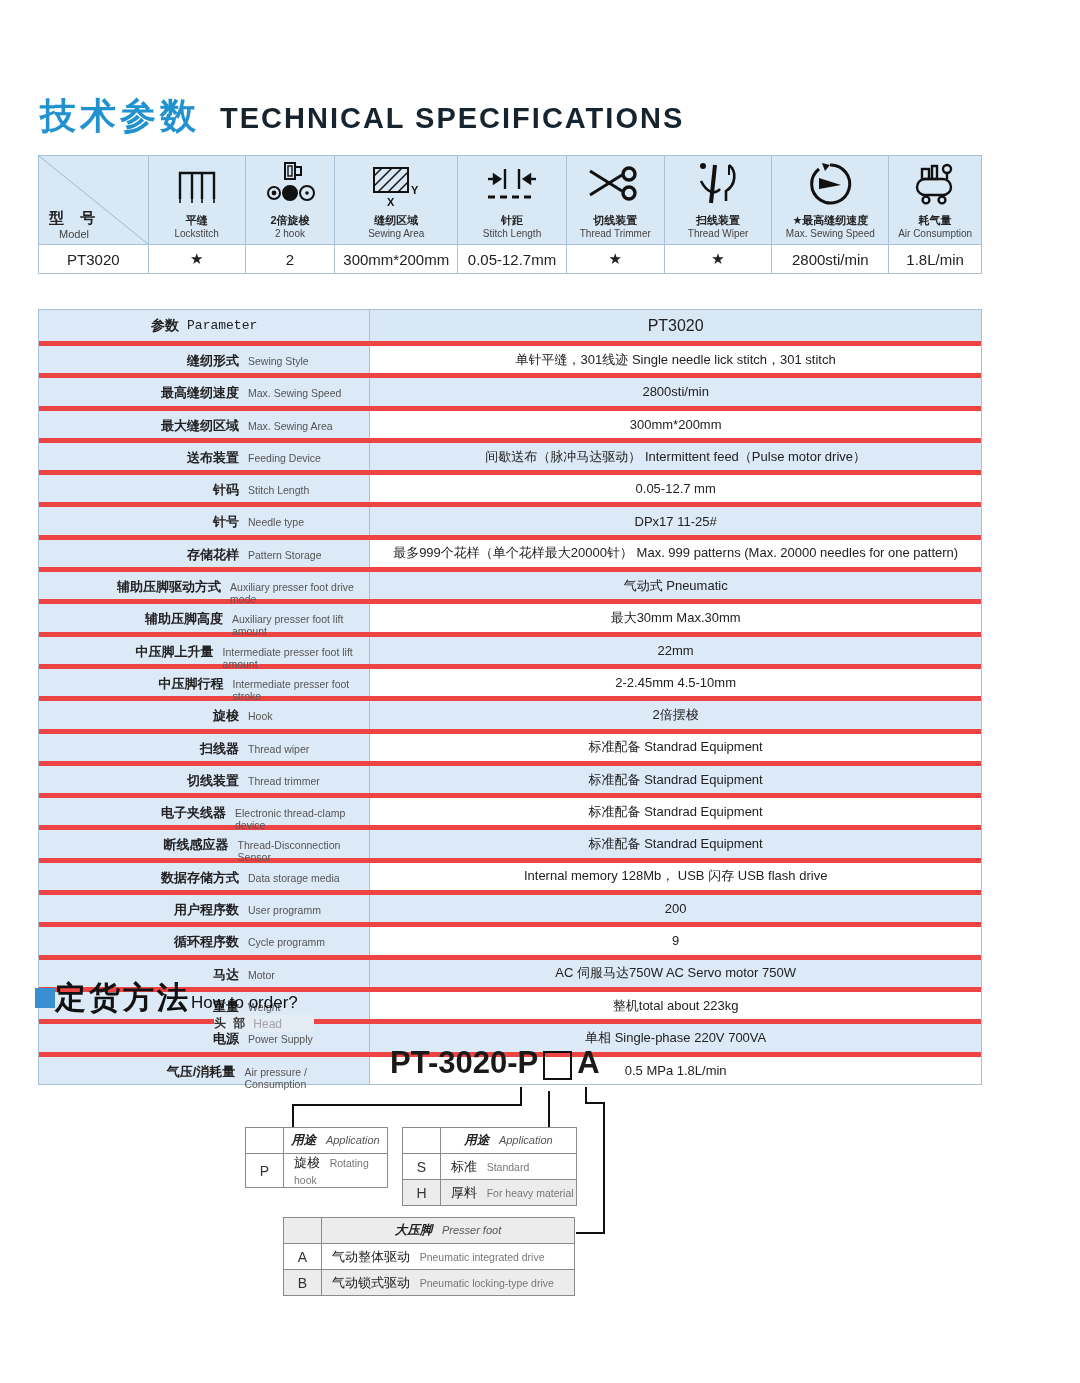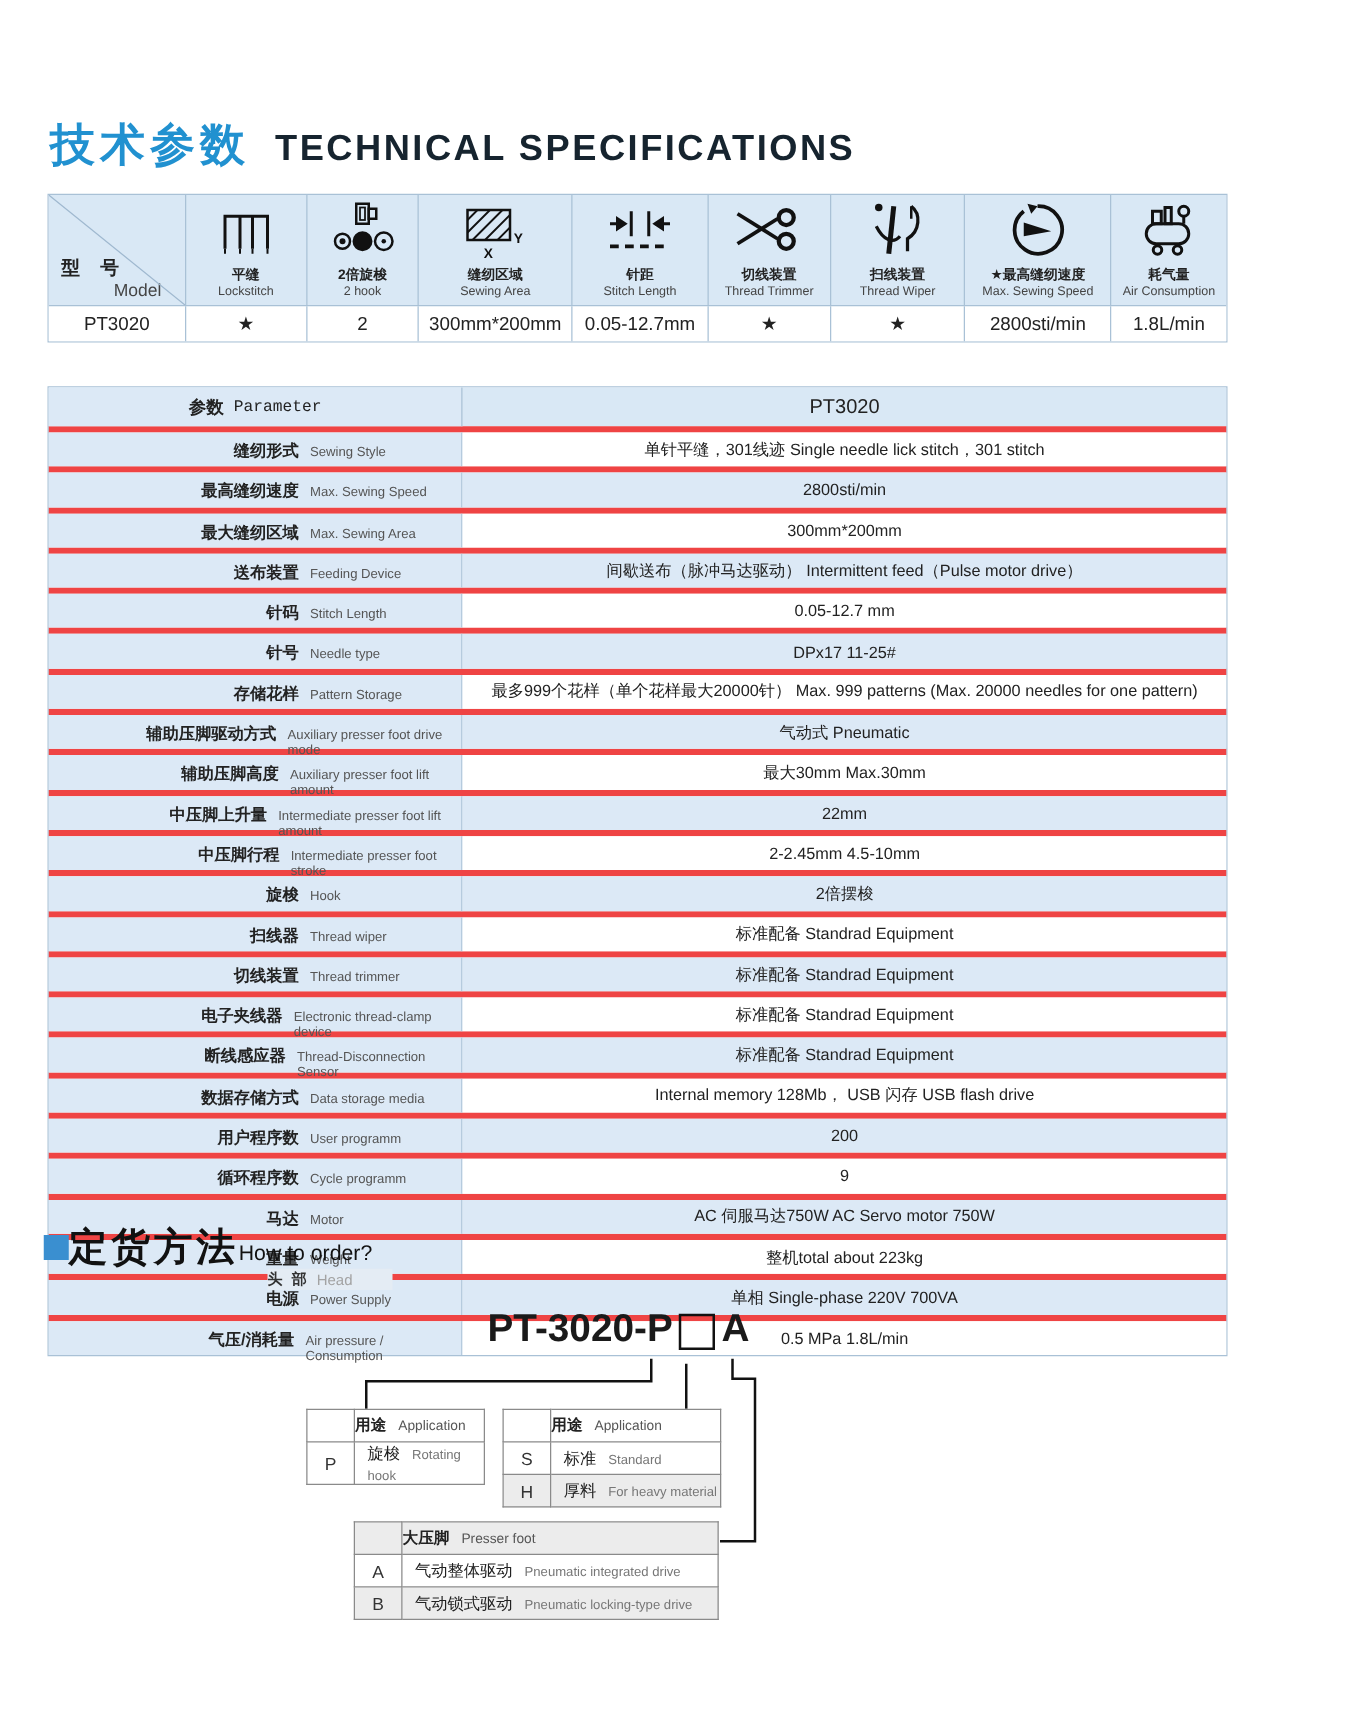--- a/index.html
+++ b/index.html
@@ -15,21 +15,21 @@
   .spec{position:absolute;left:38px;top:155px;width:944px;border:1px solid #a9c1d6;box-sizing:border-box;}
   .spec-head{display:flex;height:88px;background:#d9e8f5;}
   .spec-head>div{border-right:1px solid #a9c1d6;box-sizing:border-box;display:flex;flex-direction:column;
                  align-items:center;justify-content:flex-end;padding-bottom:4px;}
   .spec-head>div:last-child{border-right:none;}
   .model-cell{position:relative;justify-content:flex-end!important;align-items:flex-start!important;padding:16px 0 4px 10px;}
   .model-cell .diag{position:absolute;left:0;top:0;}
   .spec-cn{font-size:11px;font-weight:bold;color:#222;line-height:1.25;}
   .spec-en{font-size:10px;color:#444;line-height:1.2;}
   .model-cn{font-size:15px;font-weight:bold;letter-spacing:6px;color:#222;}
-  .model-en{font-size:14px;color:#444;margin-left:42px;}
+  .model-en{font-size:11px;color:#444;margin-left:10px;}
   .spec-icon{flex:1;display:flex;align-items:center;justify-content:center;width:100%;}
   .spec-vals{display:flex;height:28px;background:#fff;border-top:1px solid #a9c1d6;}
   .spec-vals>div{border-right:1px solid #a9c1d6;box-sizing:border-box;display:flex;align-items:center;
                  justify-content:center;font-size:15px;color:#222;}
   .spec-vals>div:last-child{border-right:none;}
   .w0{width:110px}.w1{width:97px}.w2{width:90px}.w3{width:123px}.w4{width:109px}
   .w5{width:98px}.w6{width:108px}.w7{width:117px}.w8{width:92px}
   .star{font-size:13px;}
 
   
@@ -60,21 +60,21 @@
   .head-tag .cn{font-size:12px;font-weight:bold;color:#333;letter-spacing:2px;}
   .head-tag .en{font-size:12px;color:#a3a3a3;}
   .code{position:absolute;left:390px;top:80px;display:flex;align-items:center;font-size:31px;
         font-weight:600;color:#1a1a1a;}
   .code .box{width:25px;height:25px;border:2.5px solid #111;margin:0 5px;position:relative;top:2px;}
   .conn{position:absolute;left:0;top:0;pointer-events:none;}
 
   .otable{position:absolute;border-collapse:collapse;font-size:13px;}
   .otable td{border:1px solid #8a8a8a;height:26px;box-sizing:border-box;padding:0;}
   .otable .lt{width:38px;text-align:center;font-size:14px;color:#333;}
-  .otable .hd{}
+  .otable .hd{text-align:center;font-style:italic;}
   .otable .cell{padding-left:10px;text-align:left;}
   .ot-cn{font-size:13px;color:#222;}
   .ot-en{font-size:10.5px;color:#777;margin-left:6px;}
   .ot-hcn{font-size:12.5px;font-weight:bold;color:#222;}
   .ot-hen{font-size:11px;color:#555;margin-left:6px;}
   .gray{background:#ececec;}
   .t1{left:245px;top:162px;width:143px;}
   .t2{left:402px;top:162px;width:175px;}
   .t3{left:283px;top:252px;width:292px;}
 </style>

